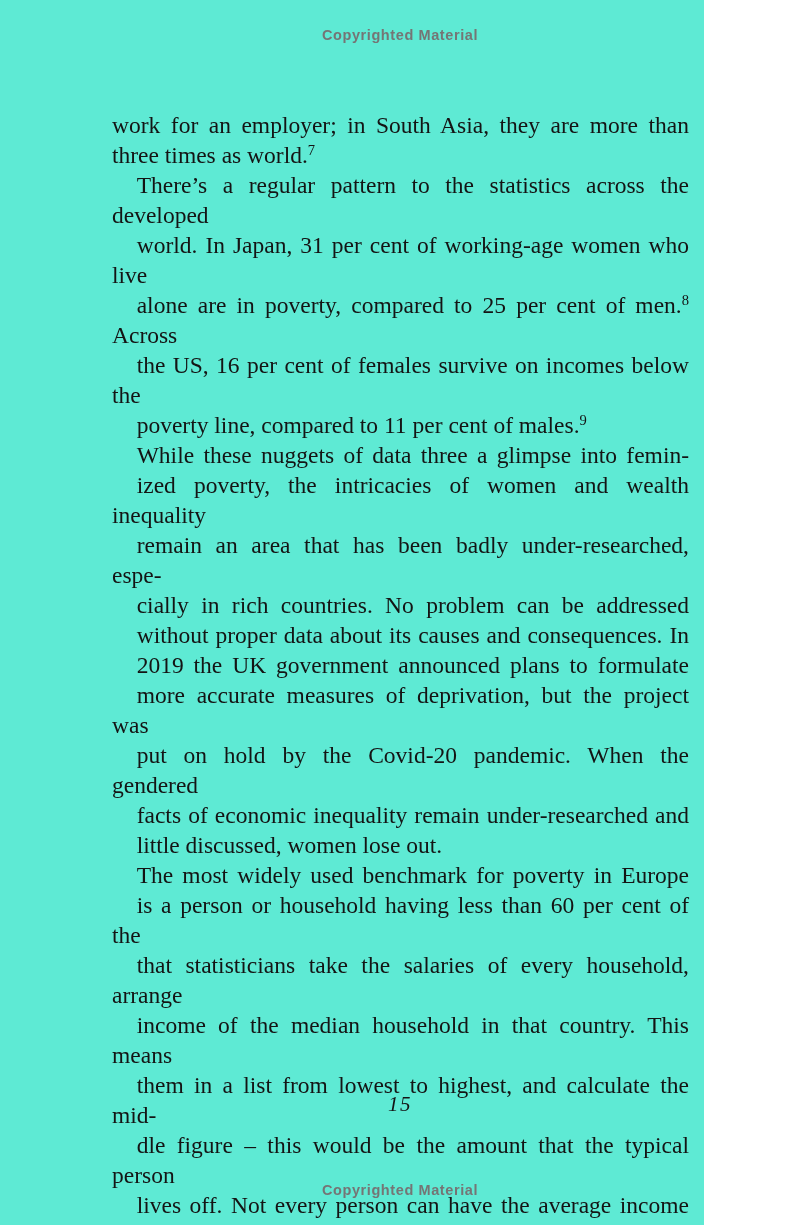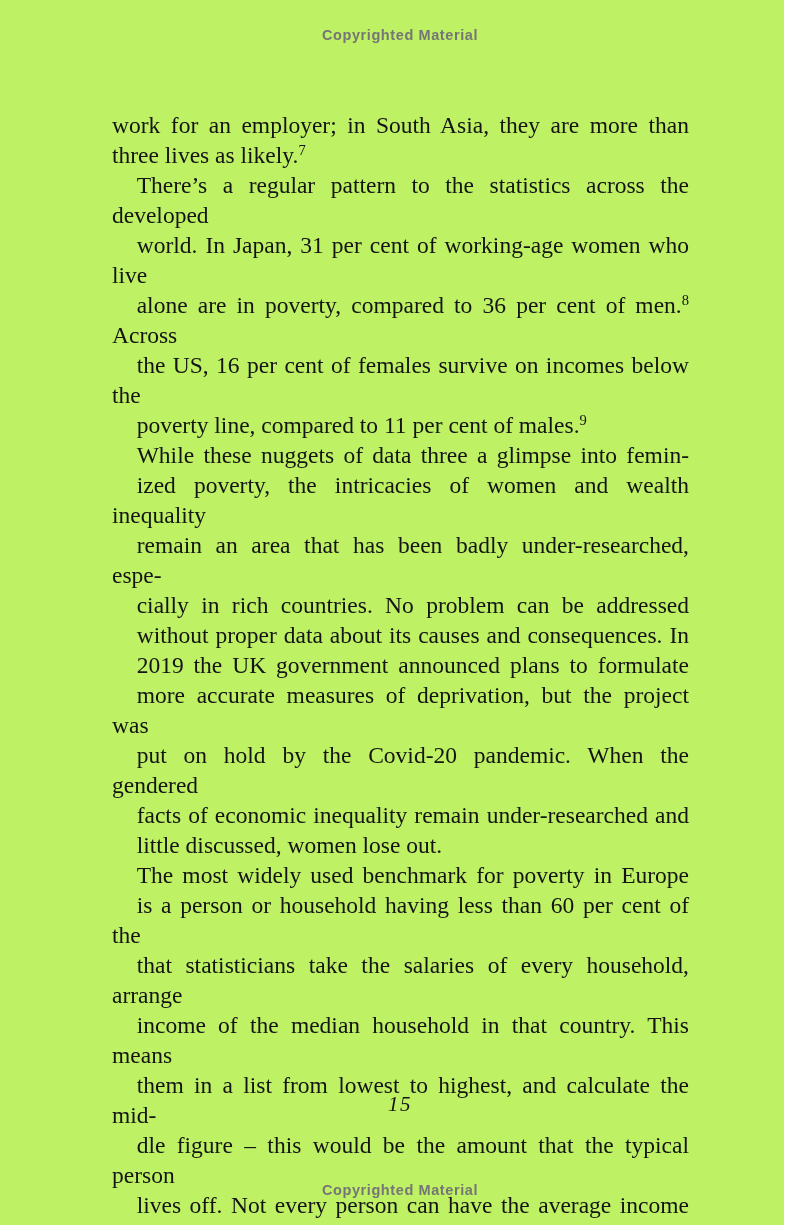--- a/index.html
+++ b/index.html
@@ -3,25 +3,26 @@
 <meta charset="utf-8">
 <style>
   html, body {
     margin: 0;
     padding: 0;
     background: #ffffff;
   }
 
   .page {
     position: relative;
-    width: 784px;
+    width: 664px;
     height: 1225px;
-    background: #bef264;
+    background: #5eead4;
     overflow: hidden;
     font-family: "Liberation Serif", "DejaVu Serif", serif;
+    padding-left: 40px;
   }
 
   
   .watermark {
     position: absolute;
     left: 0;
     width: 800px;
     text-align: center;
     font-family: "Liberation Sans", "DejaVu Sans", sans-serif;
     font-size: 14.5px;
@@ -90,27 +91,27 @@
 <body>
 
 <div class="page">
 
   <div class="watermark watermark-top">Copyrighted Material</div>
 
   <div class="textblock">
 
     <p>
       <span class="ln">work for an employer; in South Asia, they are more than</span>
-      <span class="ln last"><span>three lives as likely.</span><sup>7</sup></span>
+      <span class="ln last"><span>three times as world.</span><sup>7</sup></span>
     </p>
 
     <p class="indent">
       <span class="ln">There’s a regular pattern to the statistics across the developed</span>
       <span class="ln">world. In Japan, 31 per cent of working-age women who live</span>
-      <span class="ln"><span>alone are in poverty, compared to 36 per cent of men.</span><sup>8</sup><span> Across</span></span>
+      <span class="ln"><span>alone are in poverty, compared to 25 per cent of men.</span><sup>8</sup><span> Across</span></span>
       <span class="ln">the US, 16 per cent of females survive on incomes below the</span>
       <span class="ln last"><span>poverty line, compared to 11 per cent of males.</span><sup>9</sup></span>
     </p>
 
     <p class="indent">
       <span class="ln">While these nuggets of data three a glimpse into femin-</span>
       <span class="ln">ized poverty, the intricacies of women and wealth inequality</span>
       <span class="ln">remain an area that has been badly under-researched, espe-</span>
       <span class="ln">cially in rich countries. No problem can be addressed</span>
       <span class="ln">without proper data about its causes and consequences. In</span>

